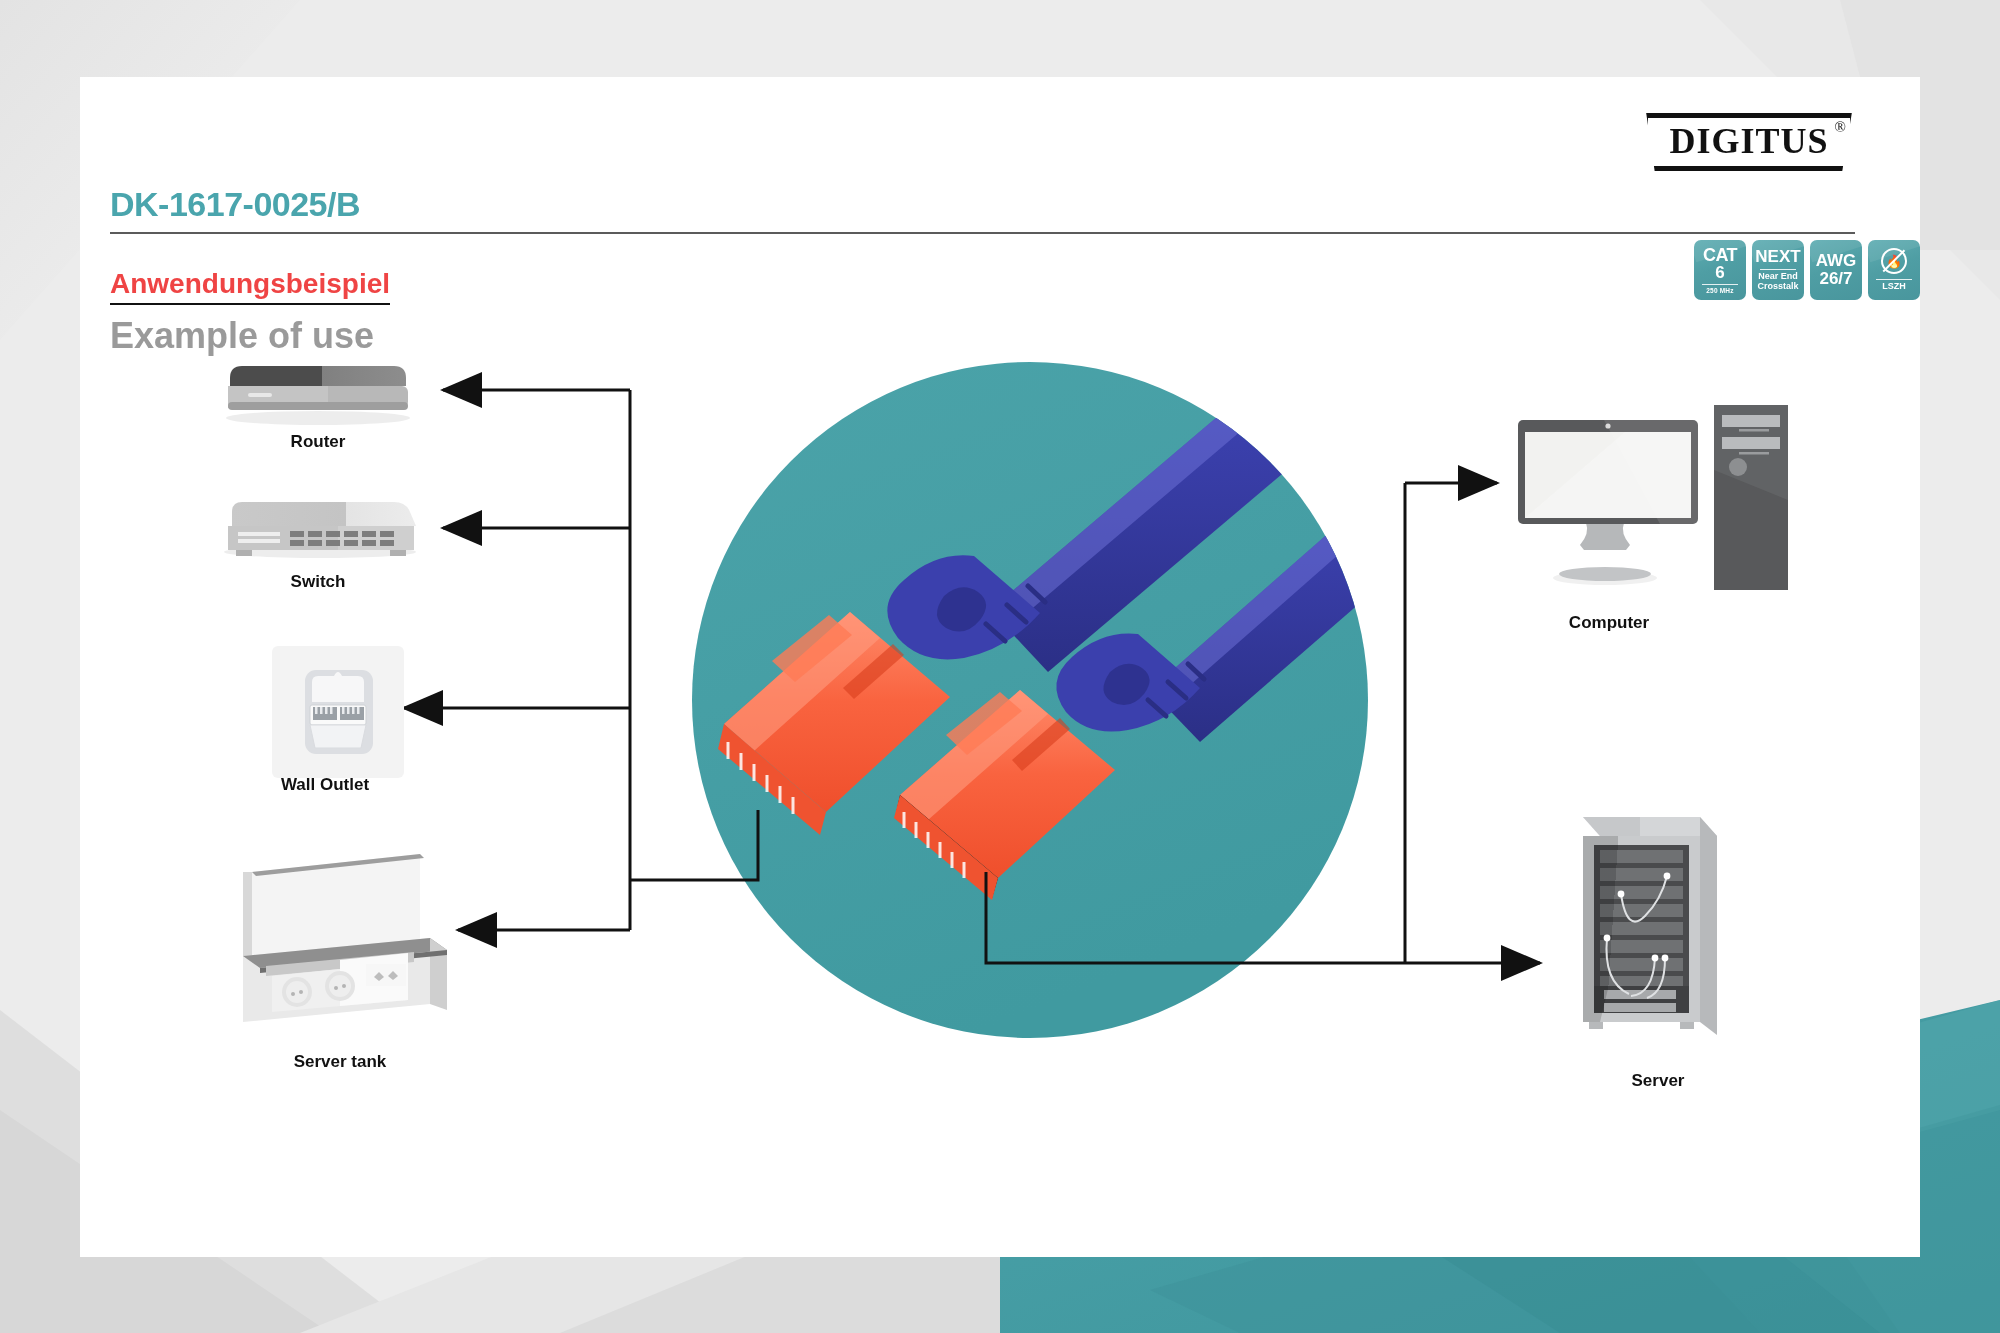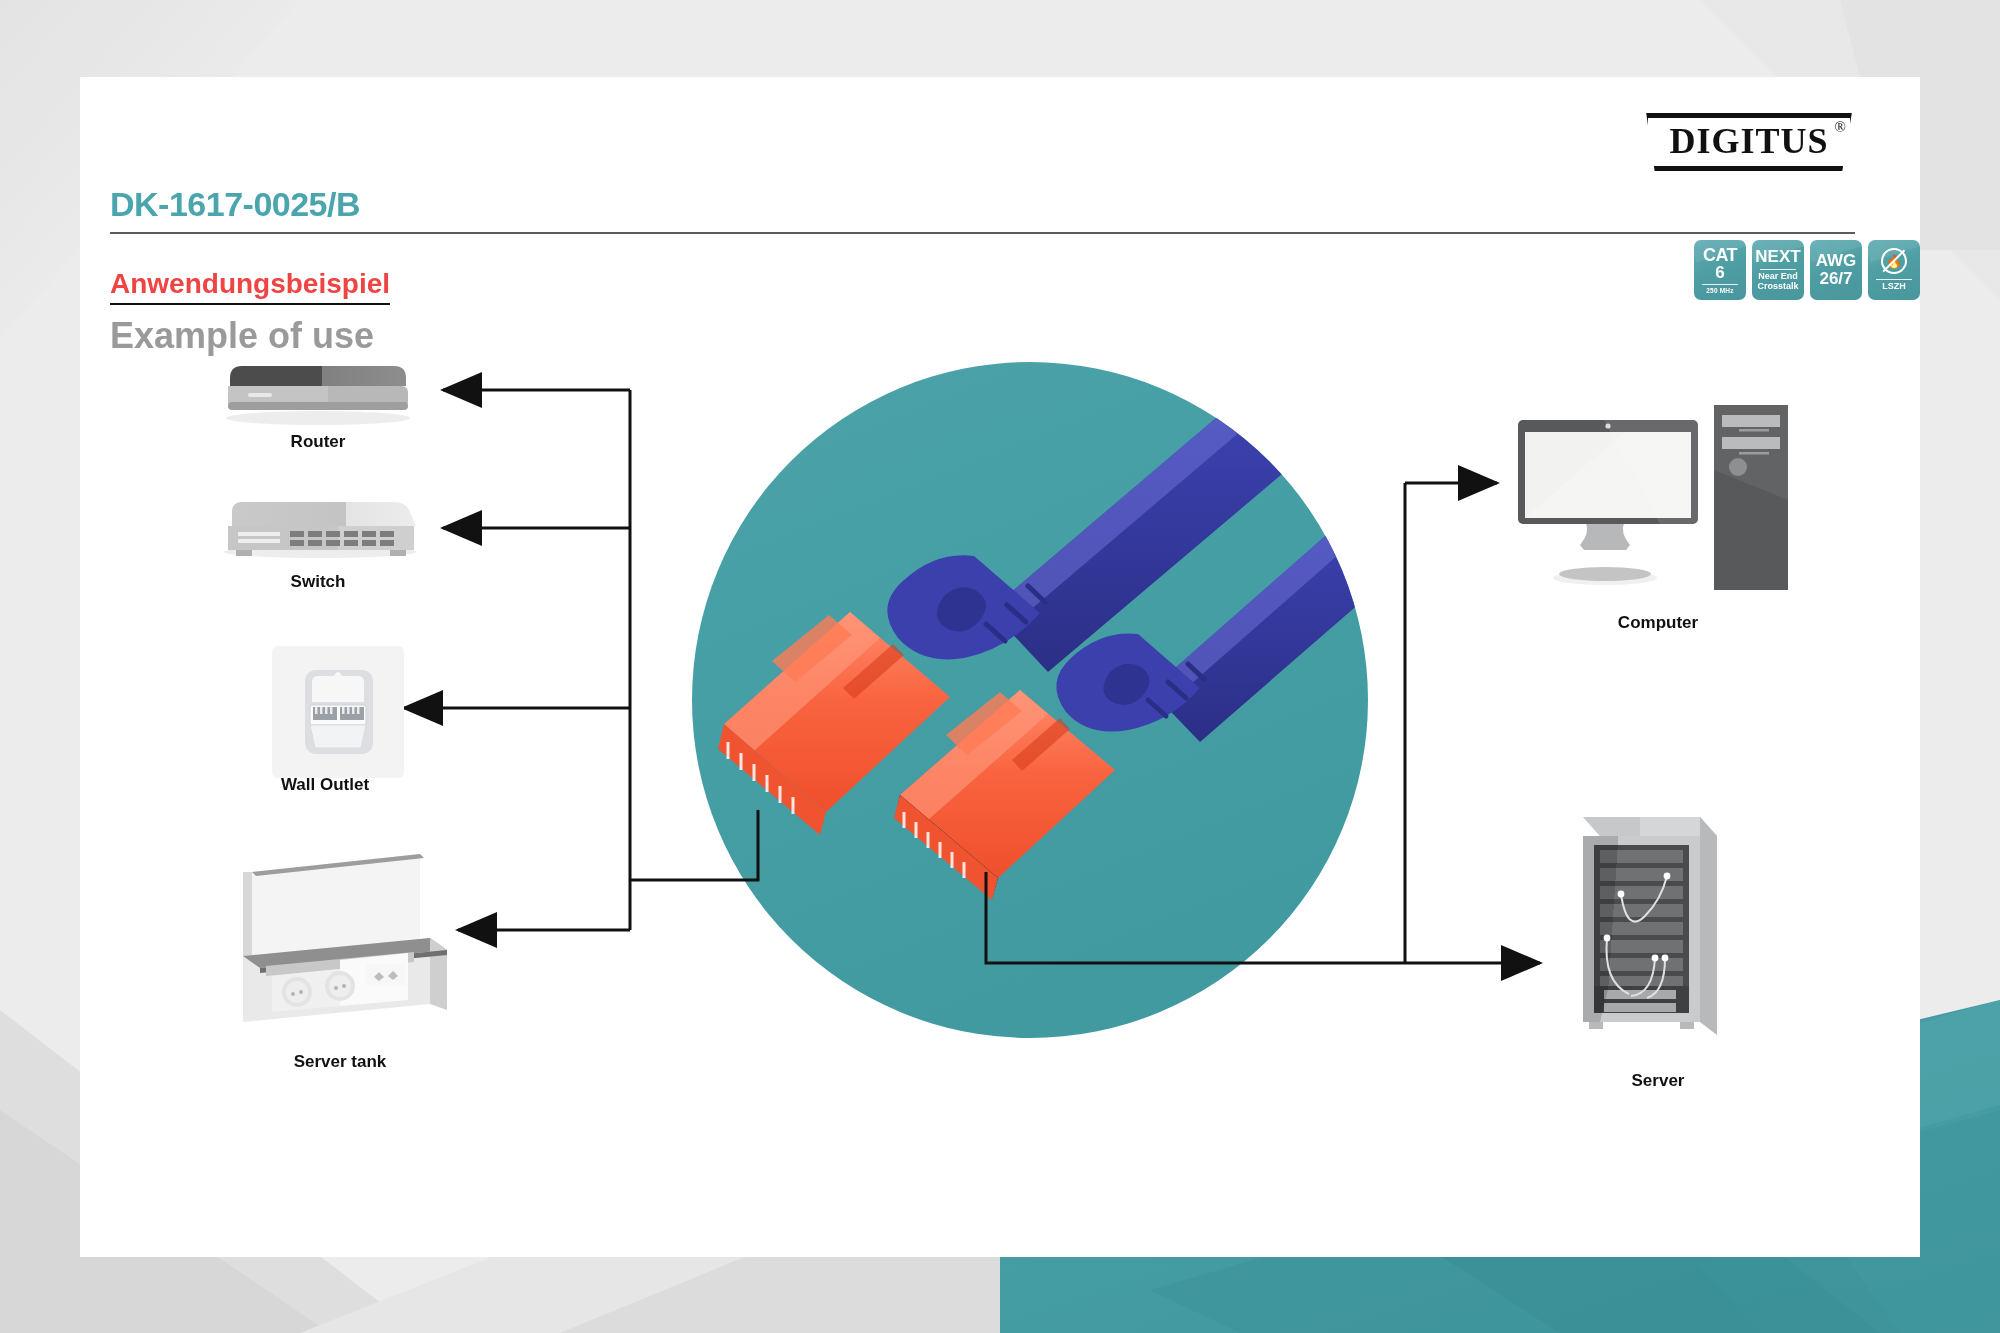--- a/index.html
+++ b/index.html
@@ -474,14 +474,14 @@
 
     <rect x="1589" y="1022" width="14" height="7" fill="#b7b9bb"></rect>
     <rect x="1680" y="1022" width="14" height="7" fill="#b7b9bb"></rect>
   </g>
 </svg>
 
 <div class="lbl" style="left:318px; top:432px;">Router</div>
 <div class="lbl" style="left:318px; top:572px;">Switch</div>
 <div class="lbl" style="left:325px; top:775px;">Wall Outlet</div>
 <div class="lbl" style="left:340px; top:1052px;">Server tank</div>
-<div class="lbl" style="left:1658px; top:613px;">Computer</div>
+<div class="lbl" style="left:1609px; top:613px;">Computer</div>
 <div class="lbl" style="left:1658px; top:1071px;">Server</div>
 
 </body></html>

